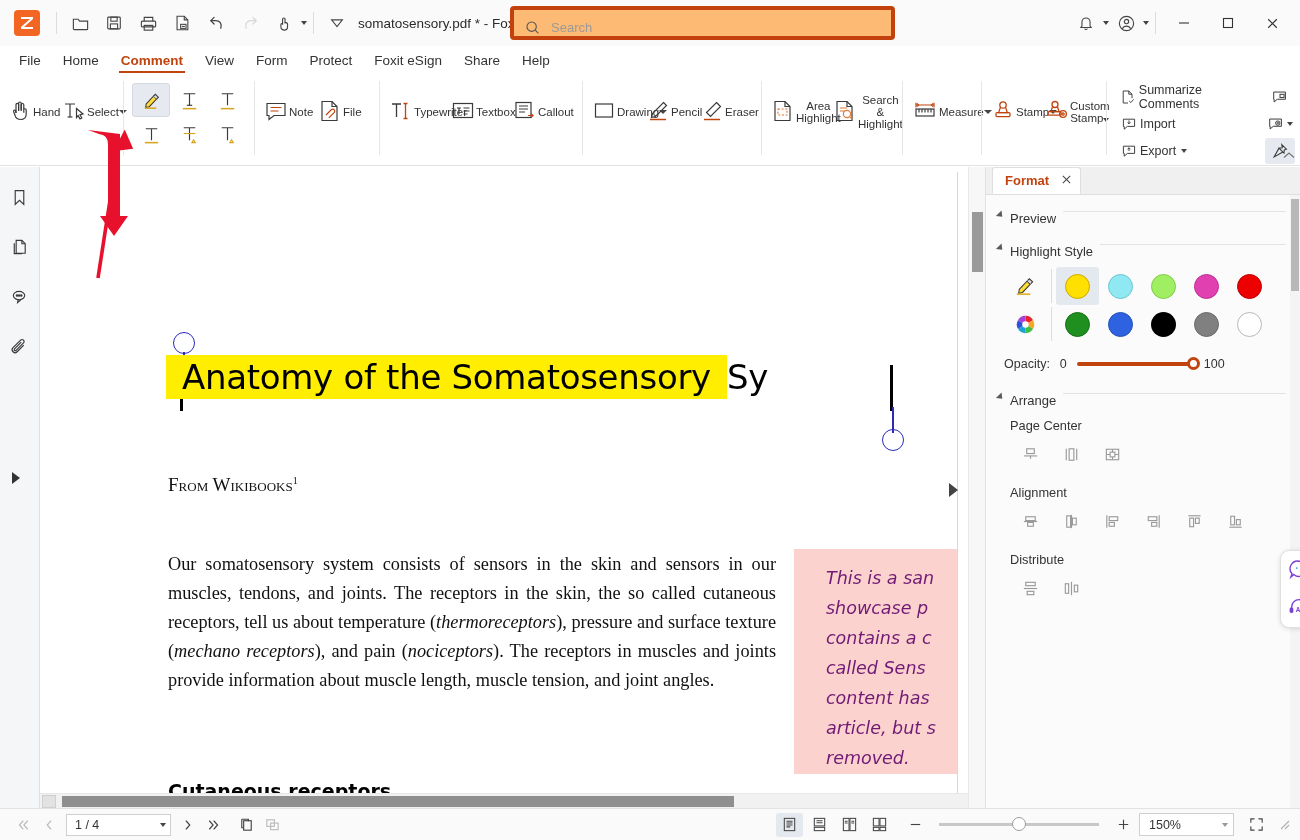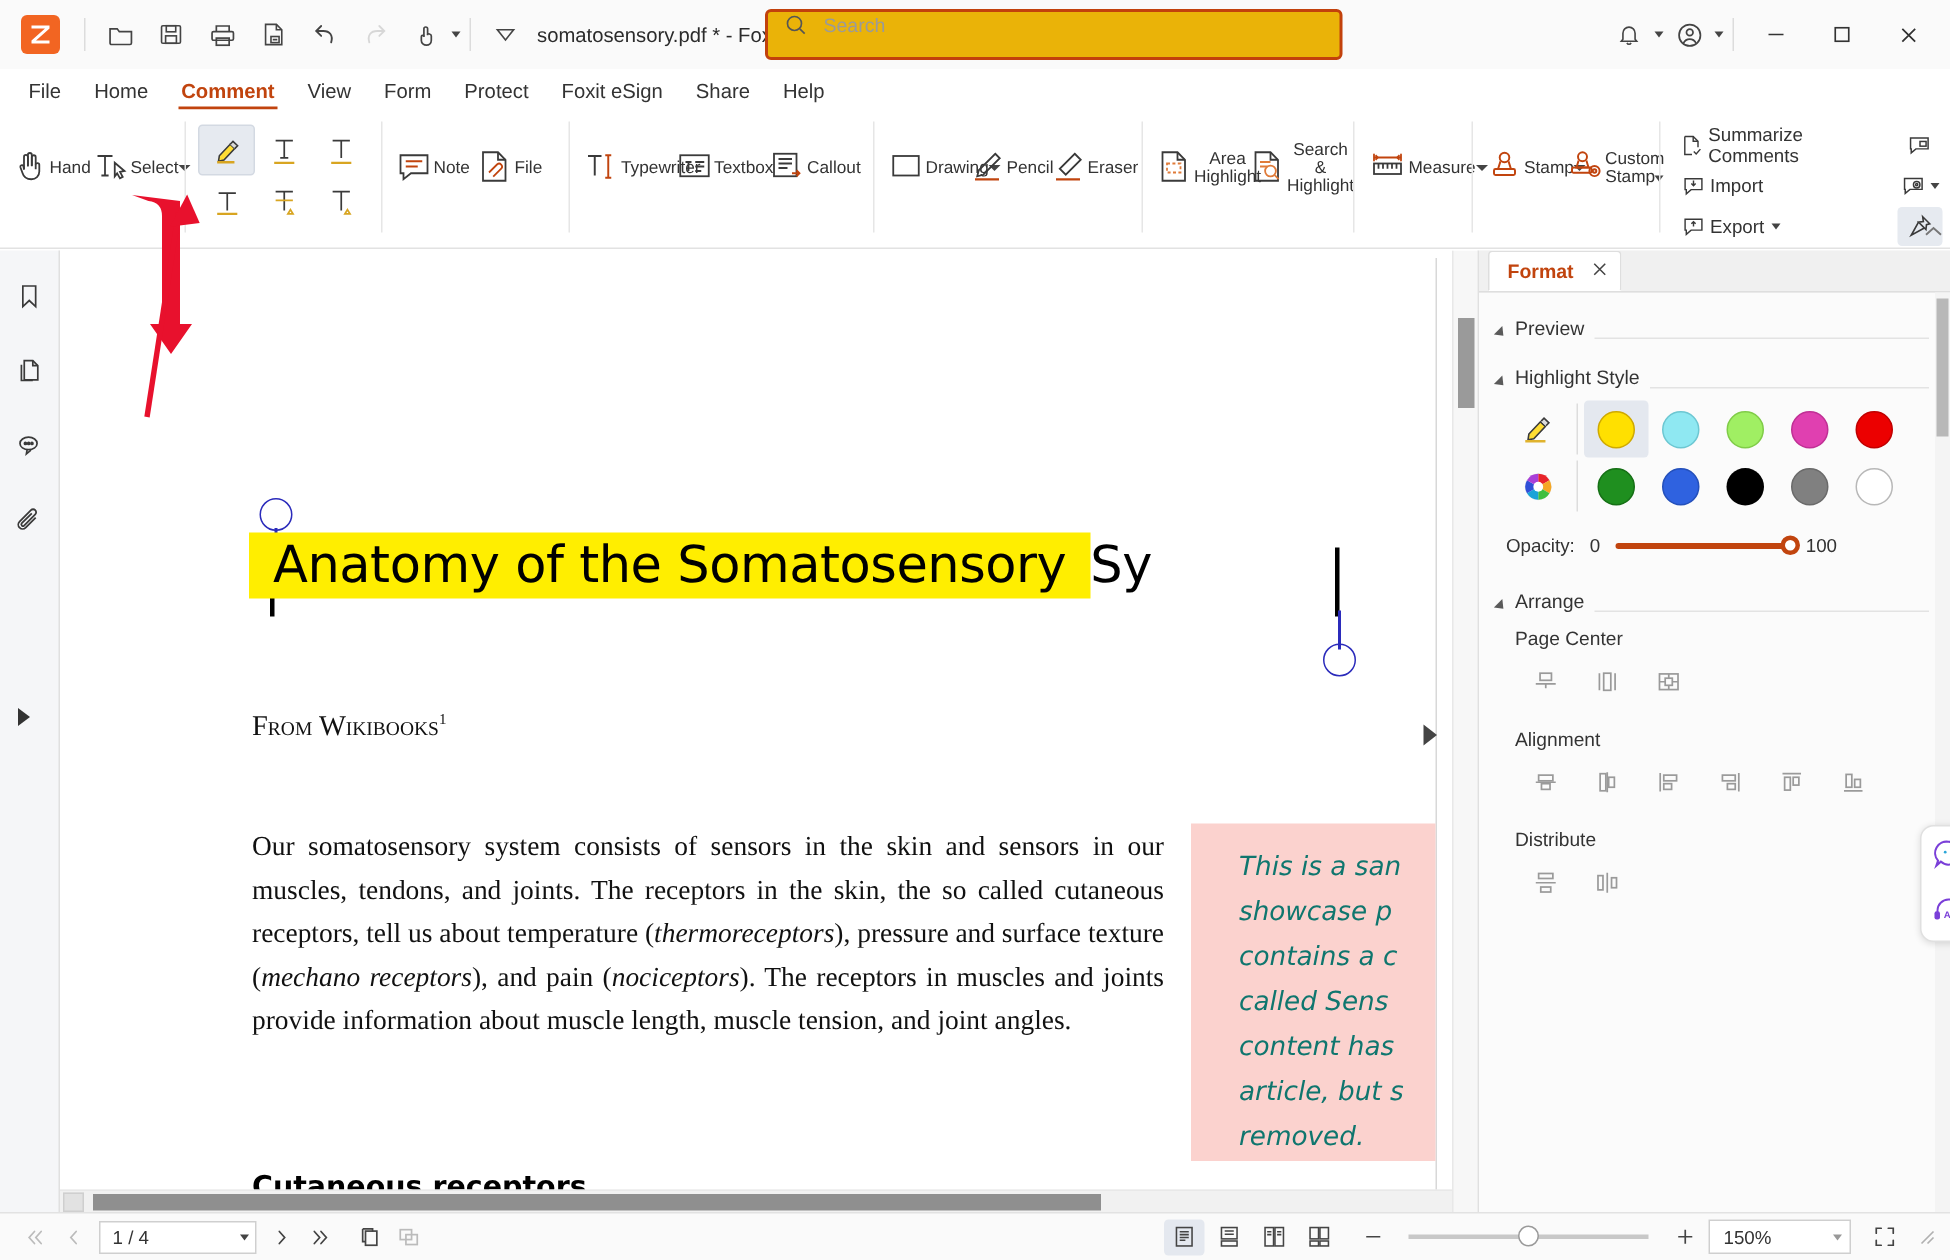--- a/index.html
+++ b/index.html
@@ -39,23 +39,23 @@
   }
   .tb-btn.disabled { opacity: 0.35; }
   .caret { width:0;height:0;border-left:3.5px solid transparent;border-right:3.5px solid transparent;border-top:4px solid #444; display:inline-block; }
   .doc-title {
     font-size: 13.5px; color: #2b2b2b; margin-left: 4px;
     white-space: nowrap; overflow: hidden;
   }
   .searchbox {
     position: absolute; left: 510px; top: 6px;
     width: 385px; height: 34px;
-    border: 2px solid #c2410c; border-radius: 4px;
-    background: #eab308;
-    display: flex; align-items: flex-start; padding: 0 10px;
+    border: 4px solid #c2410c; border-radius: 4px;
+    background: #fdba74;
+    display: flex; align-items: flex-end; padding: 0 10px;
   }
   .searchbox input {
     border: none; outline: none; flex: 1;
     font-family: "Liberation Sans", sans-serif; font-size: 13px;
     color: #333; margin-left: 8px; background: transparent;
   }
   .searchbox input::placeholder { color: #9a9a9a; }
   .titleright { position: absolute; right: 6px; top: 0; height: 46px; display: flex; align-items: center; }
   .wbtn { width: 44px; height: 42px; display: flex; align-items: center; justify-content: center; }
 
@@ -152,21 +152,21 @@
   }
   .pdf-body i { font-style: italic; }
   .pdf-sub {
     position:absolute; left:110px; top:608px;
     font-family:"DejaVu Sans", sans-serif; font-size:19px; font-weight:bold; color:#000;
   }
   .callout {
     position:absolute; left:736px; top:377px; width:175px; height:225px;
     background:#fbd2ce; padding:14px 0 0 32px;
     font-family:"DejaVu Sans", sans-serif; font-style:italic;
-    font-size:17.5px; line-height:30px; color:#0f766e; overflow:hidden; white-space:nowrap;
+    font-size:17.5px; line-height:30px; color:#701a75; overflow:hidden; white-space:nowrap;
   }
 
   .vscroll-outer { position:absolute; right:0; top:0; bottom:0; width:17px; background:#f7f7f7; border-left:1px solid #e8e8e8; }
   .vscroll-thumb { position:absolute; top:45px; left:3px; width:11px; height:60px; background:#9a9a9a; border-radius:0; }
   .hscroll-outer { position:absolute; left:0; right:17px; bottom:0; height:15px; background:#f1f1f1; border-top:1px solid #e8e8e8; }
   .hscroll-thumb { position:absolute; left:22px; top:2px; width:672px; height:11px; background:#8f8f8f; }
   .hscroll-left { position:absolute; left:2px; top:1px; width:14px; height:13px; background:#e2e2e2; border:1px solid #cfcfcf; }
 
   .page-nav-arrow {
     position:absolute; right:27px; top:316px; width:0;height:0;
@@ -177,21 +177,21 @@
   .fpanel { width:315px; background:#fbfbfb; border-left:1px solid #e0e0e0; position:relative; }
   .fp-tabs { height:28px; display:flex; align-items:flex-end; padding-left:6px; background:#f0f0f0; border-bottom:1px solid #dedede; }
   .fp-tab {
     background:#fff; border:1px solid #dedede; border-bottom:1px solid #fff;
     height:27px; display:flex; align-items:center; padding:0 8px 0 12px;
     border-radius:3px 3px 0 0; gap:12px;
   }
   .fp-tab .t { color:#c1440e; font-size:13px; font-weight:600; }
   .fp-tab .x { color:#555; font-size:13px; }
   .fp-body { padding:10px 14px 0 10px; }
-  .sect-head { display:flex; align-items:flex-end; gap:7px; margin:6px 0 8px 0; }
+  .sect-head { display:flex; align-items:flex-start; gap:7px; margin:6px 0 8px 0; }
   .sect-tri { width:0;height:0;border-left:5px solid #5a5a5a;border-top:4px solid transparent;border-bottom:4px solid transparent;
               transform: rotate(45deg); margin-left:2px; }
   .sect-head .t { font-size:13px; color:#333; }
   .sect-head .rule { flex:1; height:1px; background:#e3e3e3; }
   .preview-box {
     margin:4px 0 0 14px; height:82px; background:#f0f0f0; border:1px solid #dcdcdc;
     display:flex; align-items:center; justify-content:center;
   }
   .preview-box .s {
     font-family:"DejaVu Sans Mono", monospace; font-size:22px; color:#000;

